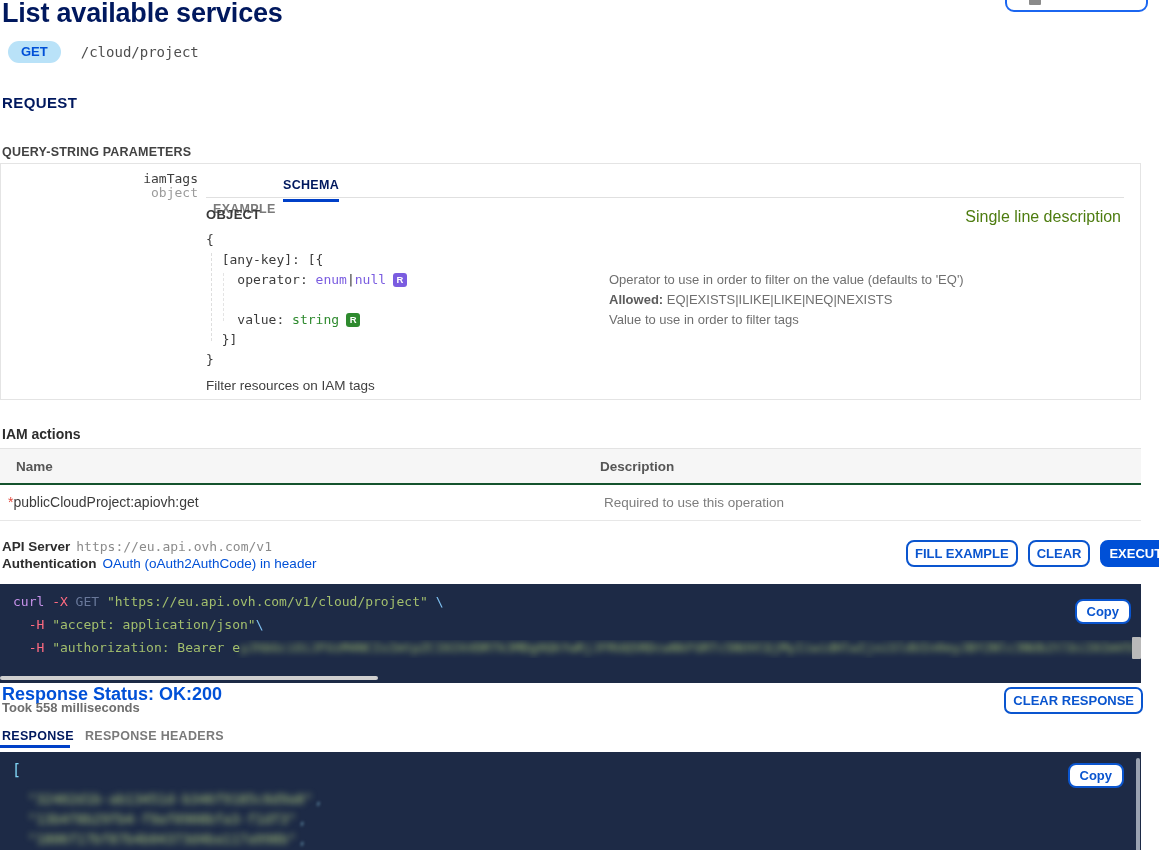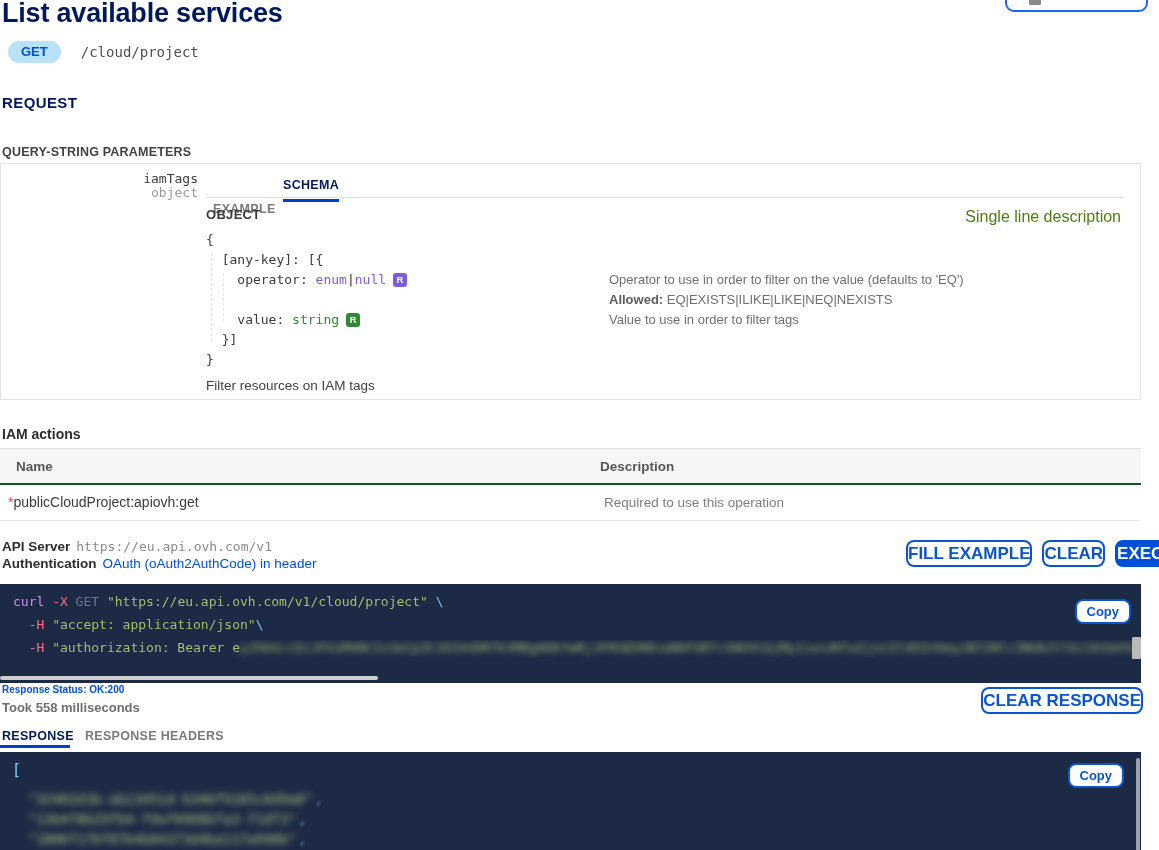--- a/index.html
+++ b/index.html
@@ -61,39 +61,39 @@
 
   
   .server-info { position:absolute; left:2px; top:538px; line-height:15.5px; }
   .info-label { font-size:13.5px; font-weight:700; color:#2d2d2d; }
   .api-value { font-size:13px; color:#8b8b8b; margin-left:6px; }
   .auth-link { font-size:13.5px; color:#0050d7; margin-left:6px; cursor:pointer; }
 
   
   .action-buttons { position:absolute; top:540px; left:906px; display:flex; gap:10px; }
   .btn { height:27px; border:2px solid #0a55cf; border-radius:8px; background:#fff; color:#0a55cf;
-    font-family:"Liberation Sans",sans-serif; font-size:17px; font-weight:700; padding:0 0; cursor:pointer; white-space:nowrap; }
+    font-family:"Liberation Sans",sans-serif; font-size:13px; font-weight:700; padding:0 7px; cursor:pointer; white-space:nowrap; }
   .btn.primary { background:#0050d7; border-color:#0050d7; color:#fff; }
   .btn.small { height:25px; font-size:13px; font-weight:600; padding:0 10px; }
 
   
   .curl-block { position:absolute; left:0; top:584px; width:1141px; height:99px; background:#1d2a46; overflow:hidden; }
   .curl-line { position:absolute; left:13px; right:0; height:18px; white-space:pre; overflow:hidden;
     font-family:"DejaVu Sans Mono",monospace; font-size:13px; }
   .c-cmd { color:#c792ea; } .c-flag { color:#ff6b81; } .c-method { color:#69789a; }
   .c-str { color:#a3bf6d; } .c-cont { color:#7fc1f2; }
   .masked { filter:blur(3px); }
   .curl-copy { position:absolute; top:15px; right:10px; }
   .token-cap { position:absolute; right:0; top:53px; width:9px; height:22px; background:#b9b9b9; border-radius:1px; }
   .h-scrollbar { position:absolute; left:0; bottom:3px; width:378px; height:4px; background:#cfcfcf; border-radius:2px; cursor:pointer; }
 
   
-  .resp-status { position:absolute; left:2px; top:684px; font-size:10px; font-weight:700; color:#0050d7; }
+  .resp-status { position:absolute; left:2px; top:684px; font-size:18px; font-weight:700; color:#0050d7; }
   .resp-took { position:absolute; left:2px; top:700px; font-size:13px; font-weight:700; color:#6e6e6e; }
-  .clear-response-btn { position:absolute; top:687px; right:16px; }
+  .clear-response-btn { position:absolute; top:687px; right:16px;border-radius:7px; }
   .resp-tab-active { position:absolute; left:2px; top:729px; font-size:12.5px; font-weight:700; color:#00185e; letter-spacing:.3px; cursor:pointer; }
   .resp-tab-underline { position:absolute; left:0; top:745px; width:70px; height:3px; background:#0040c8; }
   .resp-tab-headers { position:absolute; left:85px; top:729px; font-size:12.5px; font-weight:600; color:#7a7a7a; letter-spacing:.3px; cursor:pointer; }
 
   
   .resp-block { position:absolute; left:0; top:752px; width:1141px; height:98px; background:#1d2a46; overflow:hidden; }
   .resp-bracket { position:absolute; left:12px; top:9px; font-family:"DejaVu Sans Mono",monospace; font-size:15px; color:#7fd4f5; }
   .resp-line { position:absolute; left:28px; height:20px; font-family:"DejaVu Sans Mono",monospace; font-size:13.5px; white-space:pre; }
   .resp-masked { color:#a9c37a; filter:blur(3px); }
   .resp-comma { color:#6d9fb8; filter:blur(1.5px); margin-left:2px; }

